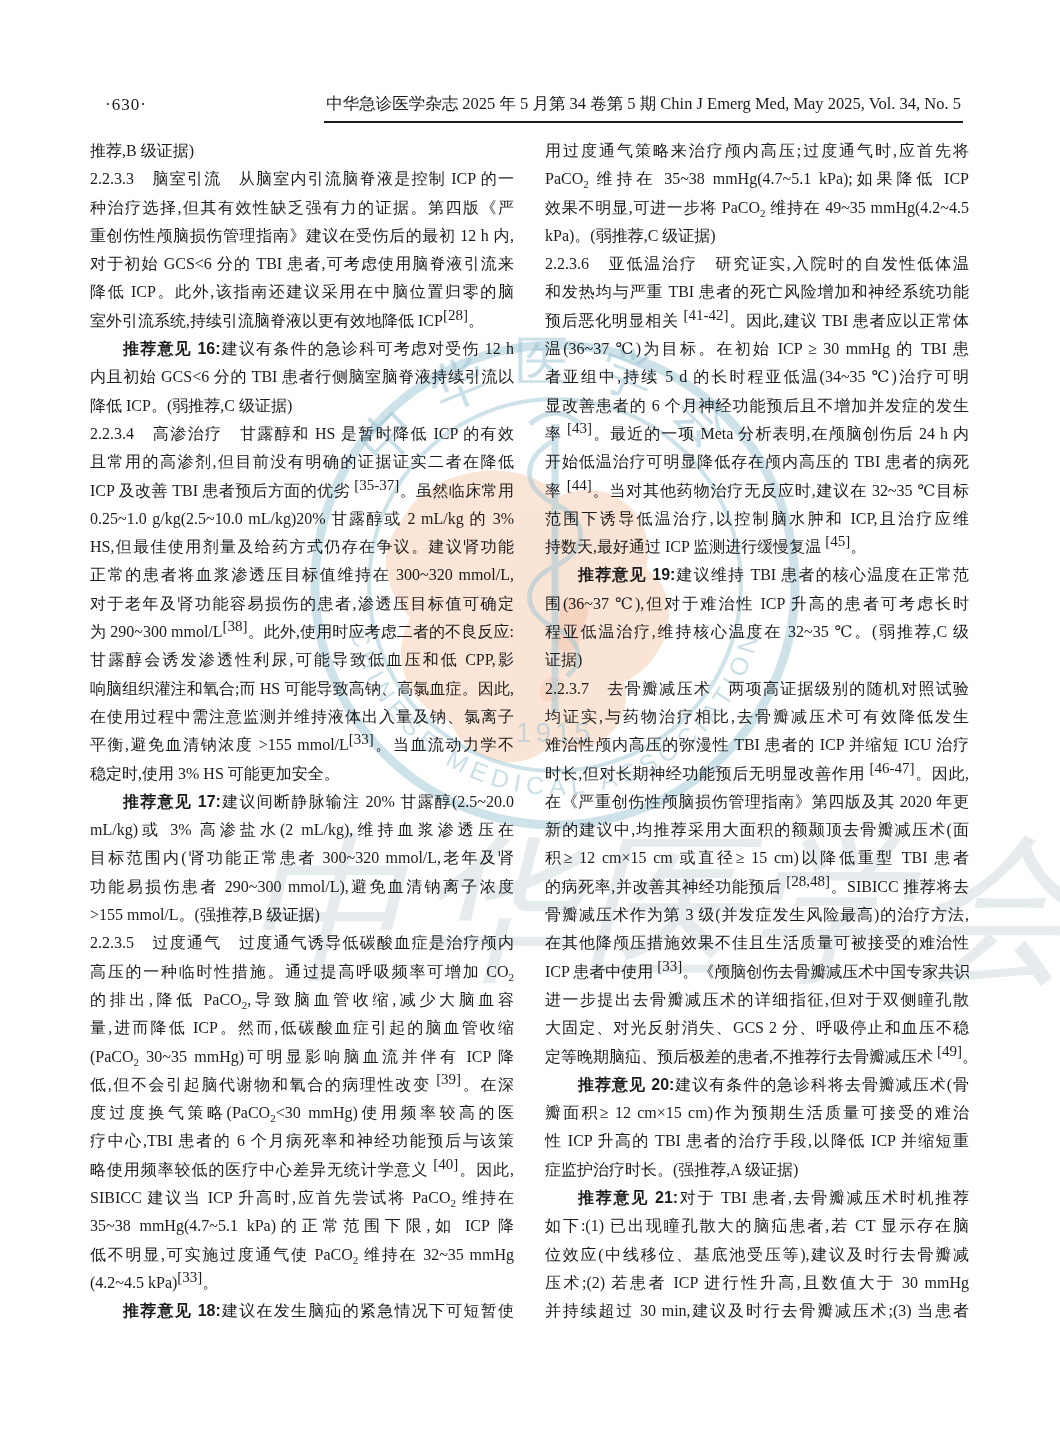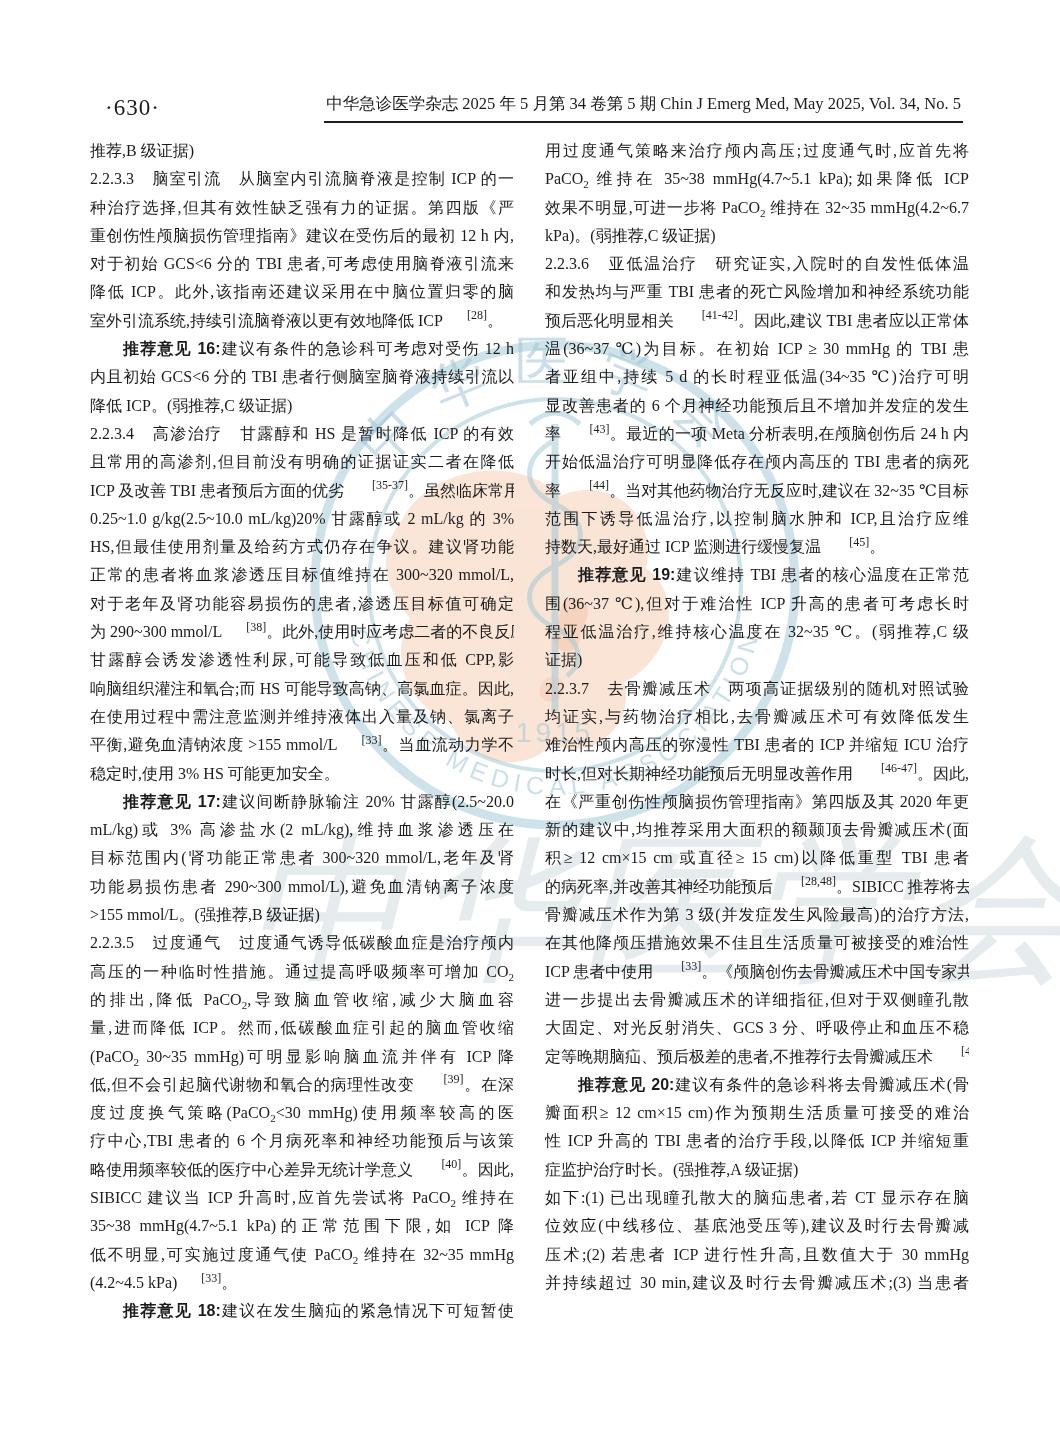--- a/index.html
+++ b/index.html
@@ -8,34 +8,34 @@
   .page{position:absolute;inset:0;background:#fff;}
 
   
   .wm{position:absolute;inset:0;z-index:0;pointer-events:none;}
   .wm-callig{position:absolute;left:245px;top:830px;font-size:160px;line-height:1;
      color:var(--callig-color,#c0cbd4);opacity:.38;font-style:italic;letter-spacing:8px;
      font-family:"Liberation Serif",serif;white-space:nowrap;}
 
   
   .header{position:absolute;left:97px;right:97px;top:93px;z-index:2;height:30px;}
-  .pagenum{position:absolute;left:8px;top:2px;font-size:23px;letter-spacing:1px;}
+  .pagenum{position:absolute;left:8px;top:2px;font-size:17px;letter-spacing:1px;}
   .jtitle{position:absolute;right:0;top:0;font-size:16.5px;white-space:nowrap;
      border-bottom:2px solid #1c1c1c;padding:0 2px 6px 2px;}
 
   
   .col{position:absolute;top:137px;width:424px;z-index:1;}
   #col-left{left:90px;}
   #col-right{left:545px;}
   .tline{height:28.3px;line-height:28.3px;font-size:16px;white-space:nowrap;
      overflow:hidden;text-align:left;}
   .tline.fill{text-align:justify;text-align-last:justify;}
   .tline.ind{padding-left:33px;}
   .tline .bold{font-family:"Liberation Sans","DejaVu Sans",sans-serif;font-weight:700;}
-  .tline sup{font-size:12px;line-height:0;vertical-align:super;letter-spacing:0;margin-left:24px;}
+  .tline sup{font-size:15px;line-height:0;vertical-align:super;letter-spacing:0;}
   .tline sub{font-size:11px;line-height:0;vertical-align:sub;letter-spacing:0;}
 </style>
 </head>
 <body>
 
 <div class="page">
 
   <div class="wm">
     <svg width="1060" height="1439" viewBox="0 0 1060 1439">
 
@@ -117,21 +117,21 @@
       <div class="tline fill"><span>略使用频率较低的医疗中心差异无统计学意义 </span><sup>[40]</sup><span>。因此,</span></div>
       <div class="tline fill"><span>SIBICC 建议当 ICP 升高时,应首先尝试将 PaCO</span><sub>2</sub><span> 维持在</span></div>
       <div class="tline fill"><span>35~38 mmHg(4.7~5.1 kPa)的正常范围下限,如 ICP 降</span></div>
       <div class="tline fill"><span>低不明显,可实施过度通气使 PaCO</span><sub>2</sub><span> 维持在 32~35 mmHg</span></div>
       <div class="tline"><span>(4.2~4.5 kPa)</span><sup>[33]</sup><span>。</span></div>
       <div class="tline fill ind"><span class="bold">推荐意见 18:</span><span>建议在发生脑疝的紧急情况下可短暂使</span></div>
     </div>
   <div class="col" id="col-right">
       <div class="tline fill"><span>用过度通气策略来治疗颅内高压;过度通气时,应首先将</span></div>
       <div class="tline fill"><span>PaCO</span><sub>2</sub><span> 维持在 35~38 mmHg(4.7~5.1 kPa);如果降低 ICP</span></div>
-      <div class="tline fill"><span>效果不明显,可进一步将 PaCO</span><sub>2</sub><span> 维持在 32~35 mmHg(4.2~6.7</span></div>
+      <div class="tline fill"><span>效果不明显,可进一步将 PaCO</span><sub>2</sub><span> 维持在 49~35 mmHg(4.2~4.5</span></div>
       <div class="tline"><span>kPa)。(弱推荐,C 级证据)</span></div>
       <div class="tline fill"><span>2.2.3.6　亚低温治疗　研究证实,入院时的自发性低体温</span></div>
       <div class="tline fill"><span>和发热均与严重 TBI 患者的死亡风险增加和神经系统功能</span></div>
       <div class="tline fill"><span>预后恶化明显相关 </span><sup>[41-42]</sup><span>。因此,建议 TBI 患者应以正常体</span></div>
       <div class="tline fill"><span>温(36~37 ℃)为目标。在初始 ICP ≥ 30 mmHg 的 TBI 患</span></div>
       <div class="tline fill"><span>者亚组中,持续 5 d 的长时程亚低温(34~35 ℃)治疗可明</span></div>
       <div class="tline fill"><span>显改善患者的 6 个月神经功能预后且不增加并发症的发生</span></div>
       <div class="tline fill"><span>率 </span><sup>[43]</sup><span>。最近的一项 Meta 分析表明,在颅脑创伤后 24 h 内</span></div>
       <div class="tline fill"><span>开始低温治疗可明显降低存在颅内高压的 TBI 患者的病死</span></div>
       <div class="tline fill"><span>率 </span><sup>[44]</sup><span>。当对其他药物治疗无反应时,建议在 32~35 ℃目标</span></div>
@@ -146,25 +146,26 @@
       <div class="tline fill"><span>难治性颅内高压的弥漫性 TBI 患者的 ICP 并缩短 ICU 治疗</span></div>
       <div class="tline fill"><span>时长,但对长期神经功能预后无明显改善作用 </span><sup>[46-47]</sup><span>。因此,</span></div>
       <div class="tline fill"><span>在《严重创伤性颅脑损伤管理指南》第四版及其 2020 年更</span></div>
       <div class="tline fill"><span>新的建议中,均推荐采用大面积的额颞顶去骨瓣减压术(面</span></div>
       <div class="tline fill"><span>积≥ 12 cm×15 cm 或直径≥ 15 cm)以降低重型 TBI 患者</span></div>
       <div class="tline fill"><span>的病死率,并改善其神经功能预后 </span><sup>[28,48]</sup><span>。SIBICC 推荐将去</span></div>
       <div class="tline fill"><span>骨瓣减压术作为第 3 级(并发症发生风险最高)的治疗方法,</span></div>
       <div class="tline fill"><span>在其他降颅压措施效果不佳且生活质量可被接受的难治性</span></div>
       <div class="tline fill"><span>ICP 患者中使用 </span><sup>[33]</sup><span>。《颅脑创伤去骨瓣减压术中国专家共识》</span></div>
       <div class="tline fill"><span>进一步提出去骨瓣减压术的详细指征,但对于双侧瞳孔散</span></div>
-      <div class="tline fill"><span>大固定、对光反射消失、GCS 3 分、呼吸停止和血压不稳</span></div>
+      <div class="tline fill"><span>大固定、对光反射消失、GCS 2 分、呼吸停止和血压不稳</span></div>
       <div class="tline fill"><span>定等晚期脑疝、预后极差的患者,不推荐行去骨瓣减压术 </span><sup>[49]</sup><span>。</span></div>
       <div class="tline fill ind"><span class="bold">推荐意见 20:</span><span>建议有条件的急诊科将去骨瓣减压术(骨</span></div>
       <div class="tline fill"><span>瓣面积≥ 12 cm×15 cm)作为预期生活质量可接受的难治</span></div>
       <div class="tline fill"><span>性 ICP 升高的 TBI 患者的治疗手段,以降低 ICP 并缩短重</span></div>
       <div class="tline"><span>症监护治疗时长。(强推荐,A 级证据)</span></div>
+      <div class="tline fill ind"><span class="bold">推荐意见 21:</span><span>对于 TBI 患者,去骨瓣减压术时机推荐</span></div>
       <div class="tline fill"><span>如下:(1) 已出现瞳孔散大的脑疝患者,若 CT 显示存在脑</span></div>
       <div class="tline fill"><span>位效应(中线移位、基底池受压等),建议及时行去骨瓣减</span></div>
       <div class="tline fill"><span>压术;(2) 若患者 ICP 进行性升高,且数值大于 30 mmHg</span></div>
       <div class="tline fill"><span>并持续超过 30 min,建议及时行去骨瓣减压术;(3) 当患者</span></div>
     </div>
 
 </div>
 
 </body></html>

